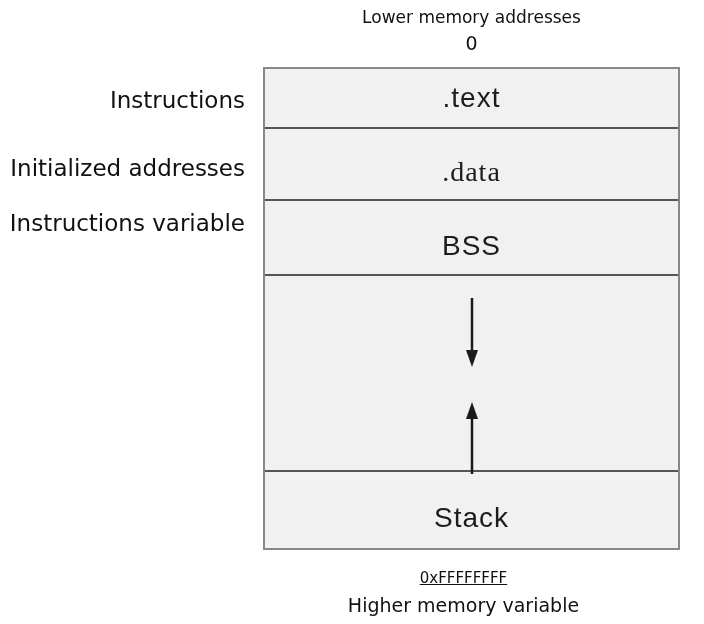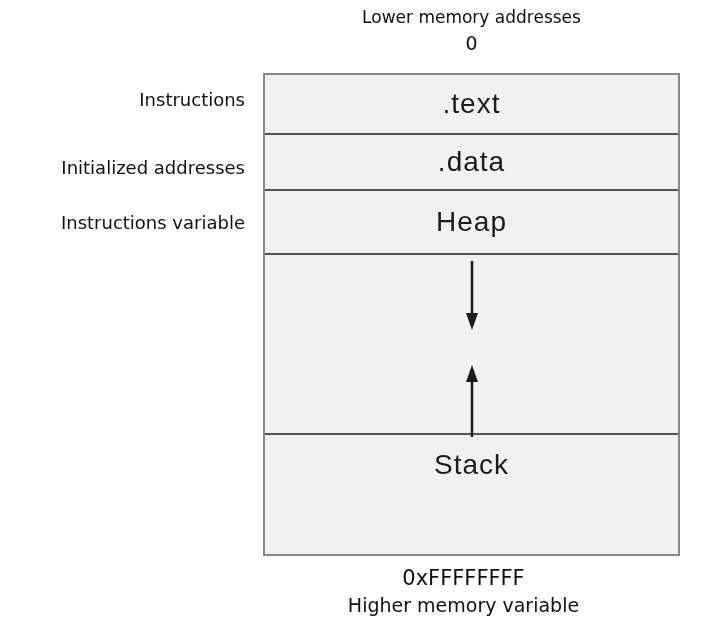--- a/index.html
+++ b/index.html
@@ -27,59 +27,59 @@
     position:absolute;left:264px;top:6px;width:415px;
     text-align:center;font-size:17px;line-height:23px;
   }
   .top-address{
     position:absolute;left:264px;top:32px;width:415px;
     text-align:center;font-size:19px;line-height:23px;
   }
   
   .bottom-address{
     position:absolute;left:256px;top:567px;width:415px;
-    text-align:center;font-size:21px;line-height:22px;
+    text-align:center;font-size:15px;line-height:22px;text-decoration:underline;
   }
   .bottom-caption{
     position:absolute;left:256px;top:594px;width:415px;
     text-align:center;font-size:19px;line-height:23px;
   }
   
   .memory-box{
-    position:absolute;left:263px;top:73px;
+    position:absolute;left:263px;top:67px;
     width:417px;height:483px;
     border:2px solid var(--outer-border);
     background:var(--segment-fill);
-    display:flex;flex-direction:column;
+    display:flex;flex-direction:column;justify-content:space-between;
   }
   .segment{
     position:relative;
     display:flex;align-items:center;justify-content:center;
     border-bottom:2px solid var(--divider);
     font-family:"Liberation Sans","DejaVu Sans",sans-serif;
     font-size:28px;letter-spacing:1px;color:#1c1c1c;
   }
   .seg-text {height:60px;}
-  .seg-data {height:56px;}
+  .seg-data {height:56px;font-family:Liberation Serif, serif;}
   .seg-bss  {height:59px;}
   .seg-heap {height:64px;}
   .seg-gap  {height:180px;}
   .seg-stack{height:60px;border-bottom:none;border-radius:6px;}
   
   .arrow{
     position:absolute;left:50%;transform:translateX(-50%);
     width:16px;display:block;
   }
   .arrow-down{top:6px;}
   .arrow-up{top:110px;}
   
   .side-label{
     position:absolute;right:459px;
     white-space:nowrap;text-align:right;
-    font-size:18px;line-height:22px;
+    font-size:23px;line-height:22px;
   }
   .side-instructions{top:89px;}
   .side-initialized{top:157px;}
   .side-uninitialized{top:212px;}
 </style>
 </head>
 <body>
 
 <div class="canvas">
 
@@ -90,22 +90,22 @@
   <div class="side-label side-initialized">Initialized addresses</div>
   <div class="side-label side-uninitialized">Instructions variable</div>
 
   <div class="memory-box">
     <div class="segment seg-text">
       <span>.text</span>
     </div>
     <div class="segment seg-data">
       <span>.data</span>
     </div>
-    <div class="segment seg-heap">
-      <span>Heap</span>
+    <div class="segment seg-bss">
+      <span>BSS</span>
     </div>
     <div class="segment seg-gap">
       <svg class="arrow arrow-down" width="16" height="70" viewBox="0 0 16 70" xmlns="http://www.w3.org/2000/svg">
         <line x1="8" y1="0" x2="8" y2="54" stroke="#1a1a1a" stroke-width="2.5"></line>
         <polygon points="2,52 14,52 8,69" fill="#1a1a1a"></polygon>
       </svg>
       <svg class="arrow arrow-up" width="16" height="72" viewBox="0 0 16 72" xmlns="http://www.w3.org/2000/svg">
         <polygon points="8,0 2,17 14,17" fill="#1a1a1a"></polygon>
         <line x1="8" y1="15" x2="8" y2="72" stroke="#1a1a1a" stroke-width="2.5"></line>
       </svg>

